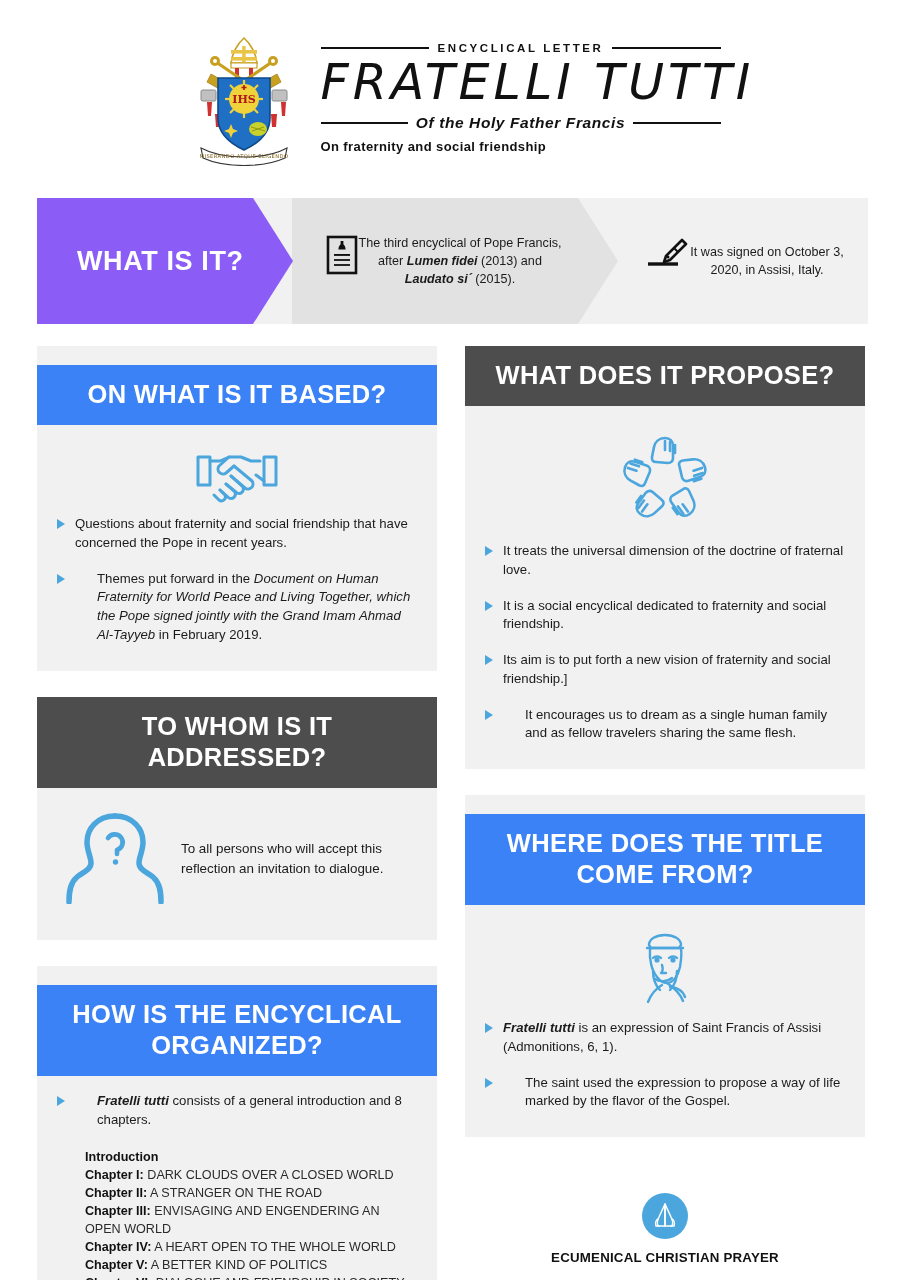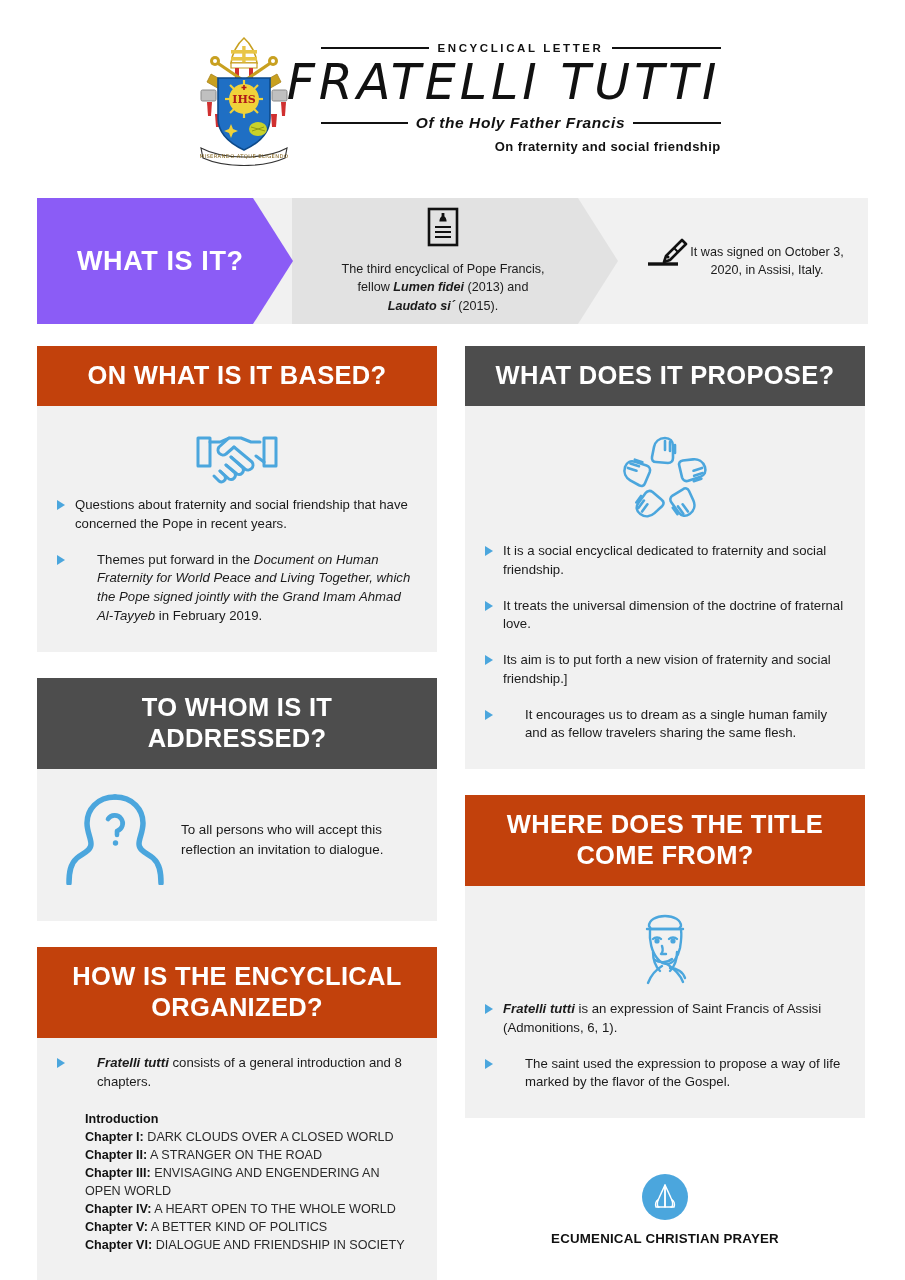--- a/index.html
+++ b/index.html
@@ -23,21 +23,21 @@
     display: flex;
     align-items: center;
     justify-content: center;
     padding: 30px 0 18px 0;
     gap: 18px;
   }
   .crest { width: 118px; height: 136px; flex: 0 0 auto; }
   .title-block {
     display: flex;
     flex-direction: column;
-    align-items: flex-end;
+    align-items: flex-start;
     width: 400px;
   }
   .rule-row {
     display: flex;
     align-items: center;
     width: 100%;
     gap: 8px;
   }
   .rule-row .rule {
     flex: 1 1 auto;
@@ -103,21 +103,21 @@
     font-weight: bold;
     letter-spacing: 0.6px;
   }
   .banner-seg-gray {
     position: relative;
     width: 326px;
     margin-left: -1px;
     background: #e2e2e2;
     clip-path: polygon(0 0, calc(100% - 40px) 0, 100% 50%, calc(100% - 40px) 100%, 0 100%);
     display: flex;
-    flex-direction: column;
+    flex-direction: row;
     align-items: center;
     justify-content: center;
     padding: 4px 44px 4px 20px;
     z-index: 2;
   }
   .banner-seg-light {
     position: relative;
     flex: 1 1 auto;
     background: #f1f1f1;
     display: flex;
@@ -144,21 +144,21 @@
     margin-top: 22px;
     align-items: flex-start;
   }
   .col { width: 400px; display: flex; flex-direction: column; gap: 26px; }
 
   .card { background: #f1f1f1; }
   .card-head {
     padding: 14px 16px 15px 16px;
     text-align: center;
   }
-  .card-head.blue { background: #c2410c; }
+  .card-head.blue { background: #3b82f6; margin-top: 19px; }
   .card-head.dark { background: #4d4d4d; }
   .card-head h2 {
     color: #ffffff;
     font-size: 25.5px;
     font-weight: bold;
     letter-spacing: 0.3px;
     line-height: 1.22;
   }
   .card-body { padding: 16px 20px 26px 20px; }
   .card-icon-wrap { display: flex; justify-content: center; padding: 6px 0 10px 0; }
@@ -321,21 +321,21 @@
           <rect x="3" y="2" width="28" height="36" fill="none" stroke="#111" stroke-width="2.6"></rect>
           <path d="M17 8 c-2.6 1.6 -3.6 4.4 -3.6 6.6 h7.2 c0 -2.2 -1 -5 -3.6 -6.6 Z" fill="#111"></path>
           <rect x="15.6" y="6" width="2.8" height="3" fill="#111"></rect>
           <line x1="9" y1="20" x2="25" y2="20" stroke="#111" stroke-width="1.8"></line>
           <line x1="9" y1="25" x2="25" y2="25" stroke="#111" stroke-width="1.8"></line>
           <line x1="9" y1="30" x2="25" y2="30" stroke="#111" stroke-width="1.8"></line>
         </svg>
       </span>
       <div class="banner-text">
         <span>The third encyclical of Pope Francis,</span><br>
-        <span>fellow </span><i>Lumen fidei</i><span> (2013) and</span><br>
+        <span>after </span><i>Lumen fidei</i><span> (2013) and</span><br>
         <i>Laudato si´</i><span> (2015).</span>
       </div>
     </div>
 
     <div class="banner-seg-light">
       <span class="banner-icon">
         <svg width="48" height="38" viewBox="0 0 48 38">
           <path d="M40 4 l4 4 -16 16 -6 2 2 -6 Z" fill="none" stroke="#111" stroke-width="2.6" stroke-linejoin="round"></path>
           <line x1="32" y1="12" x2="36" y2="16" stroke="#111" stroke-width="2"></line>
           <circle cx="26" cy="21" r="1.5" fill="#111"></circle>
@@ -460,25 +460,25 @@
                 <g transform="rotate(288 52 52)">
                   <path d="M52 10 c-6 0 -10 4 -11 9 l-2 10 c-0.5 3 1 5 4 5 l12 1 c3 0 5 -2 5 -5 l0 -12 c0 -5 -3 -8 -8 -8 Z"></path>
                   <path d="M52 13 l0 9 M57 14 l0 9 M62 17 l0 8"></path>
                 </g>
               </g>
             </svg>
           </div>
           <ul class="bullets">
             <li>
               <span class="tri"></span>
+              <span class="bullet-text">It treats the universal dimension of the doctrine of fraternal love.</span>
+            </li>
+            <li>
+              <span class="tri"></span>
               <span class="bullet-text">It is a social encyclical dedicated to fraternity and social friendship.</span>
-            </li>
-            <li>
-              <span class="tri"></span>
-              <span class="bullet-text">It treats the universal dimension of the doctrine of fraternal love.</span>
             </li>
             <li>
               <span class="tri"></span>
               <span class="bullet-text">Its aim is to put forth a new vision of fraternity and social friendship.]</span>
             </li>
             <li>
               <span class="tri"></span>
               <span class="bullet-text">It encourages us to dream as a single human family and as fellow travelers sharing the same flesh.</span>
             </li>
           </ul>

